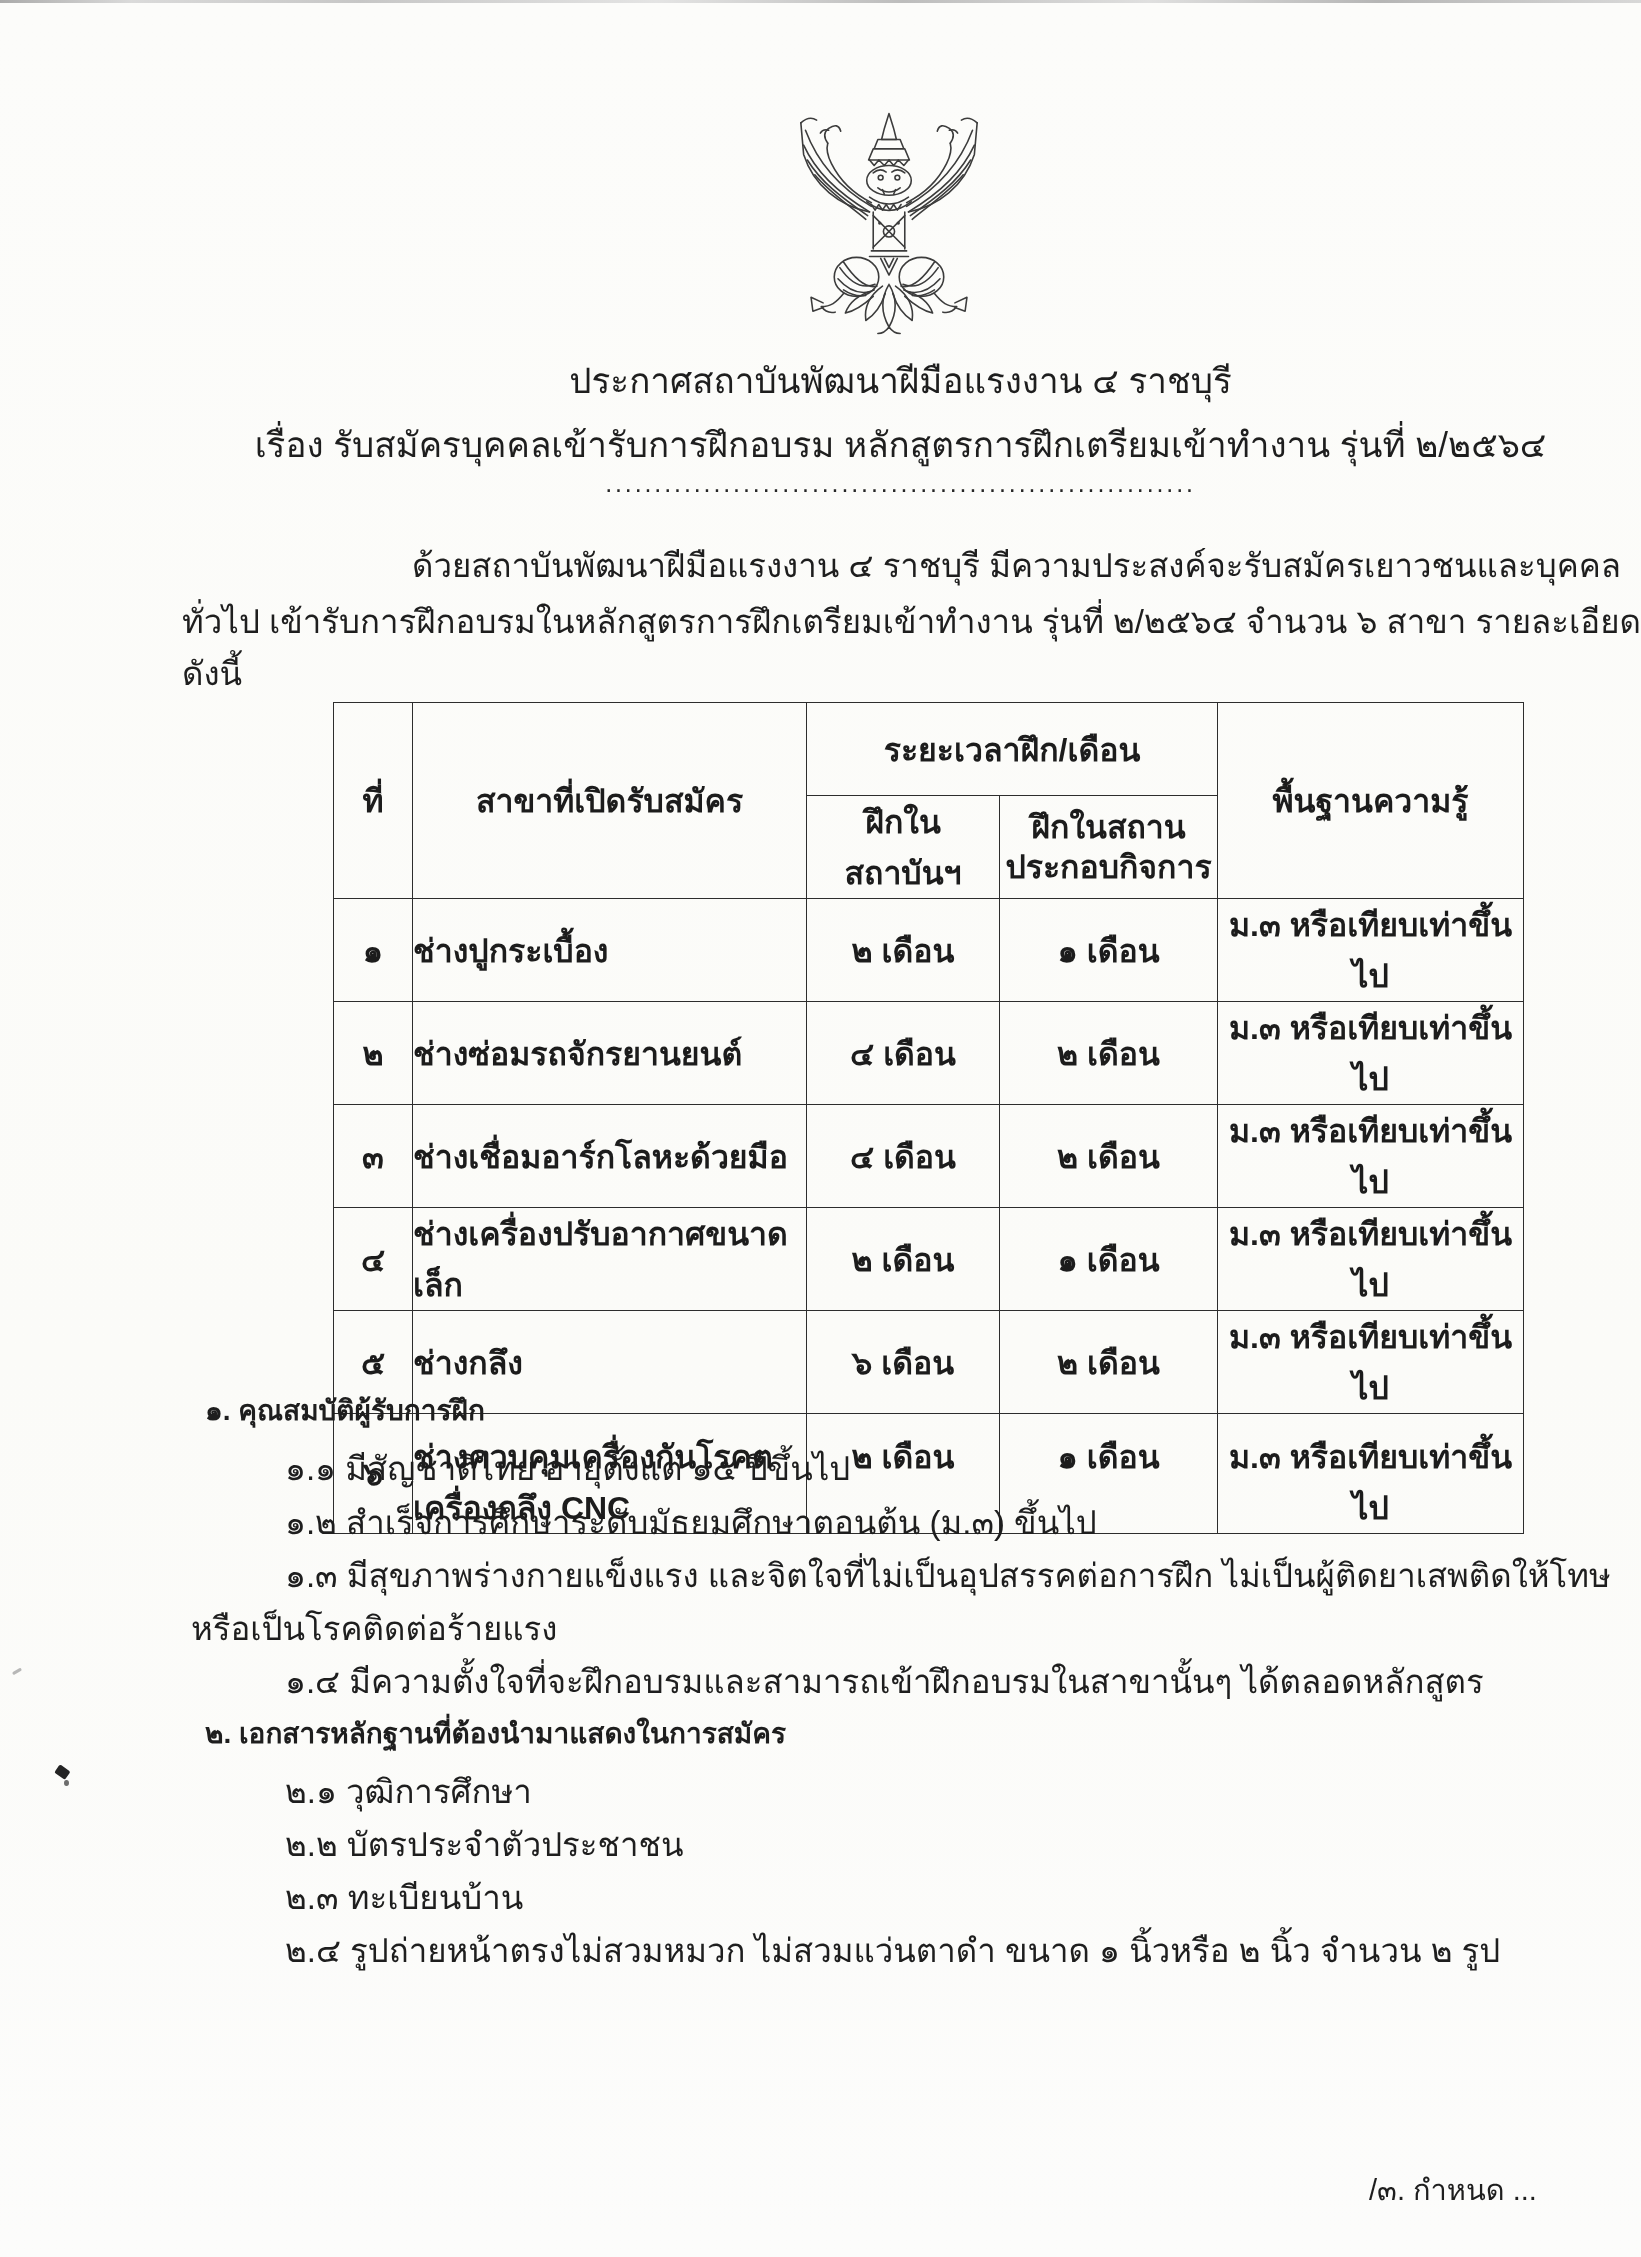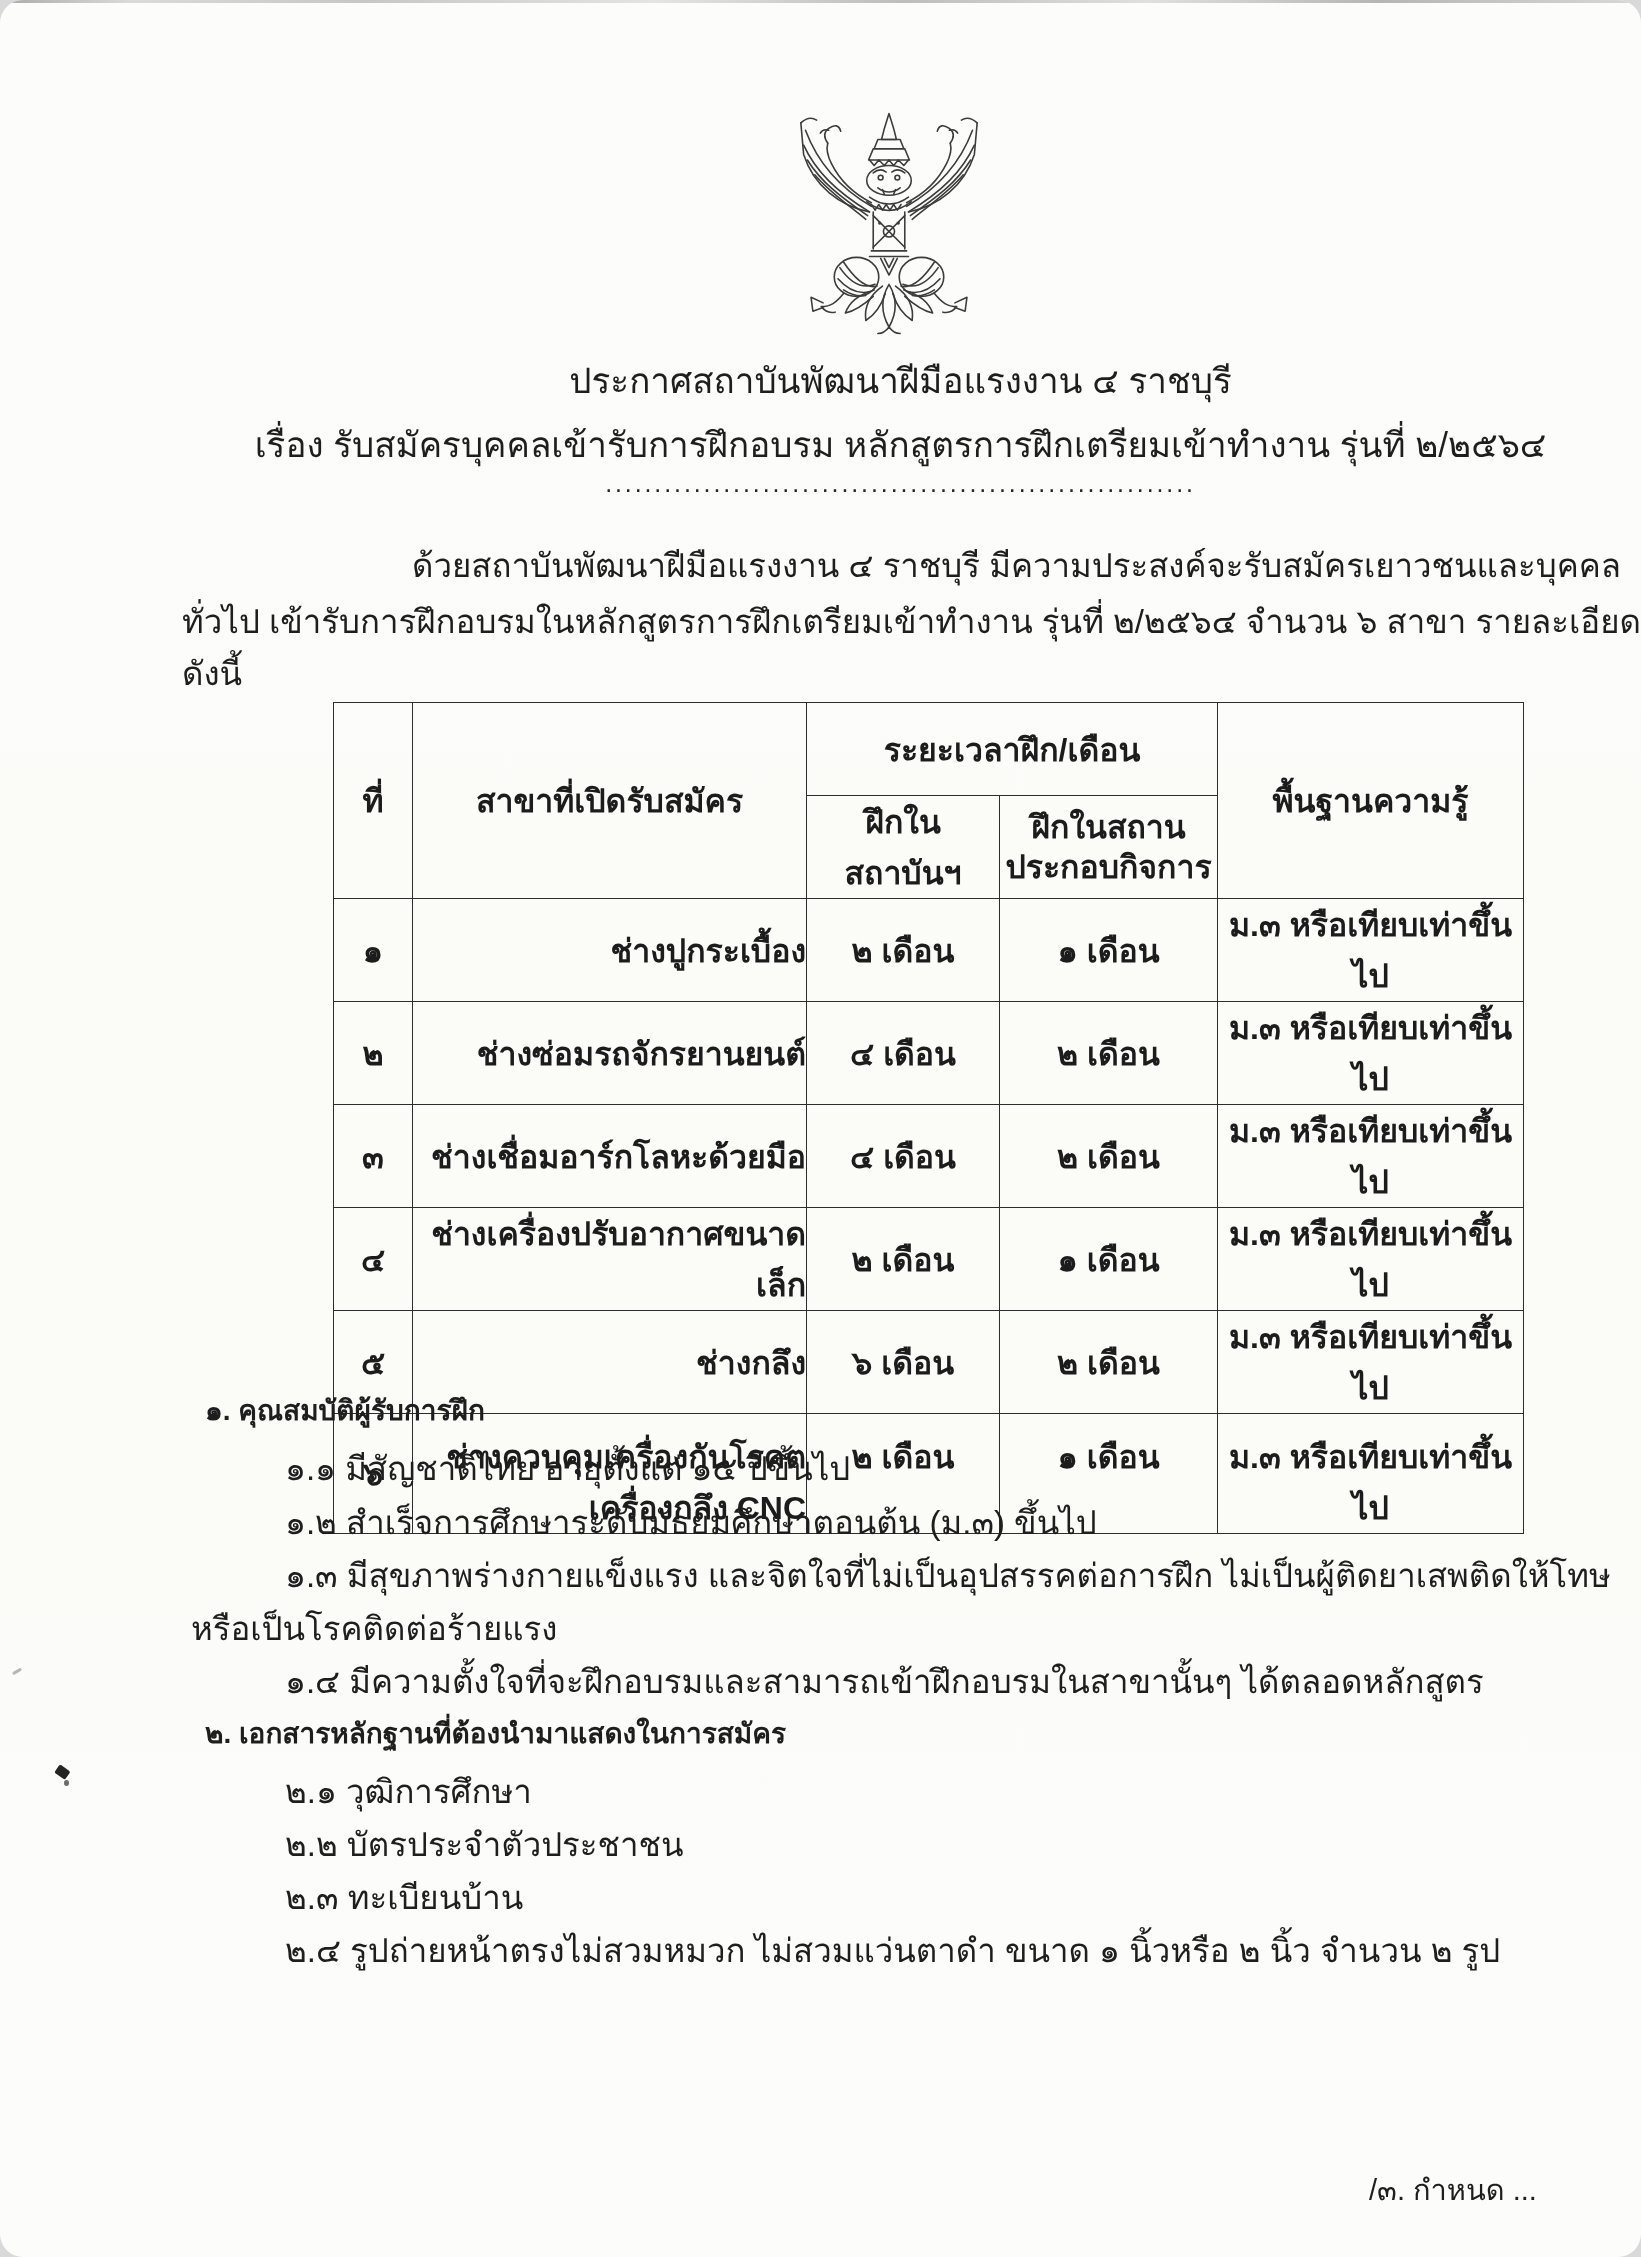--- a/index.html
+++ b/index.html
@@ -4,21 +4,20 @@
 <style>
   html,body{margin:0;padding:0;background:#d9d9d9;}
   .page{
     position:relative;
     width:1641px;height:2257px;
     margin:0 auto;
     background:linear-gradient(180deg,#fcfcfa 0%,#fbfbf8 60%,#fcfcfb 100%);
     font-family:"Liberation Sans","DejaVu Sans",sans-serif;
     color:#1e1e1e;
     overflow:hidden;
-    border-radius:23px;
   }
   .scan-top{
     position:absolute;top:0;left:0;right:0;height:2.9px;
     background:linear-gradient(90deg,#8f8f8f 0%,#cfcfcf 8%,#b5b5b5 22%,#dcdcdc 40%,#a8a8a8 55%,#d6d6d6 70%,#9e9e9e 84%,#cccccc 100%);
     opacity:.75;
   }
   .emblem{position:absolute;left:790px;top:108px;width:198px;height:232px;}
   .emblem *{fill:none;stroke:#3c3c3c;stroke-width:1.7;stroke-linecap:round;stroke-linejoin:round;}
   .emblem .dotfill{fill:#3c3c3c;stroke:none;}
   .centered{position:absolute;left:0;width:1641px;text-align:center;transform:translateX(80px);}
@@ -32,21 +31,21 @@
     border-collapse:collapse;table-layout:fixed;font-size:32px;color:#1c1c1c;
   }
   .sched th,.sched td{
     border:1.9px solid #2d2d2d;font-weight:bold;text-align:center;
     vertical-align:middle;padding:0;overflow:hidden;
   }
   .sched thead tr.h1{height:93px;}
   .sched thead tr.h2{height:93px;}
   .sched tbody tr{height:70px;}
   .sched tbody tr.r6{height:108px;}
-  .sched td.branch{text-align:right;}
+  .sched td.branch{text-align:left;}
   .sched tr.r6 td{vertical-align:top;padding-top:17.4px;}
   .sched tr.r6 td.no{vertical-align:middle;padding-top:0;}
   .sched .sub2 div{line-height:1.25;}
   .sec-head{position:absolute;left:205px;font-size:28px;font-weight:bold;white-space:nowrap;}
   .item{position:absolute;left:285px;font-size:33px;white-space:nowrap;}
   .item.cont{left:179px;margin-left:12px;}
   .footer-note{position:absolute;left:1369px;top:2167px;font-size:29px;white-space:nowrap;}
   .speck-a{position:absolute;left:56px;top:1767px;width:12.6px;height:9.7px;background:#242424;border-radius:1.9px;transform:rotate(35deg);}
   .speck-b{position:absolute;left:64px;top:1780px;width:4.8px;height:5.8px;background:#4a4a4a;border-radius:50%;opacity:.8;}
   .speck-c{position:absolute;left:11.6px;top:1670px;width:9.7px;height:2.9px;background:#8a8a8a;border-radius:1.9px;transform:rotate(-30deg);opacity:.6;}

